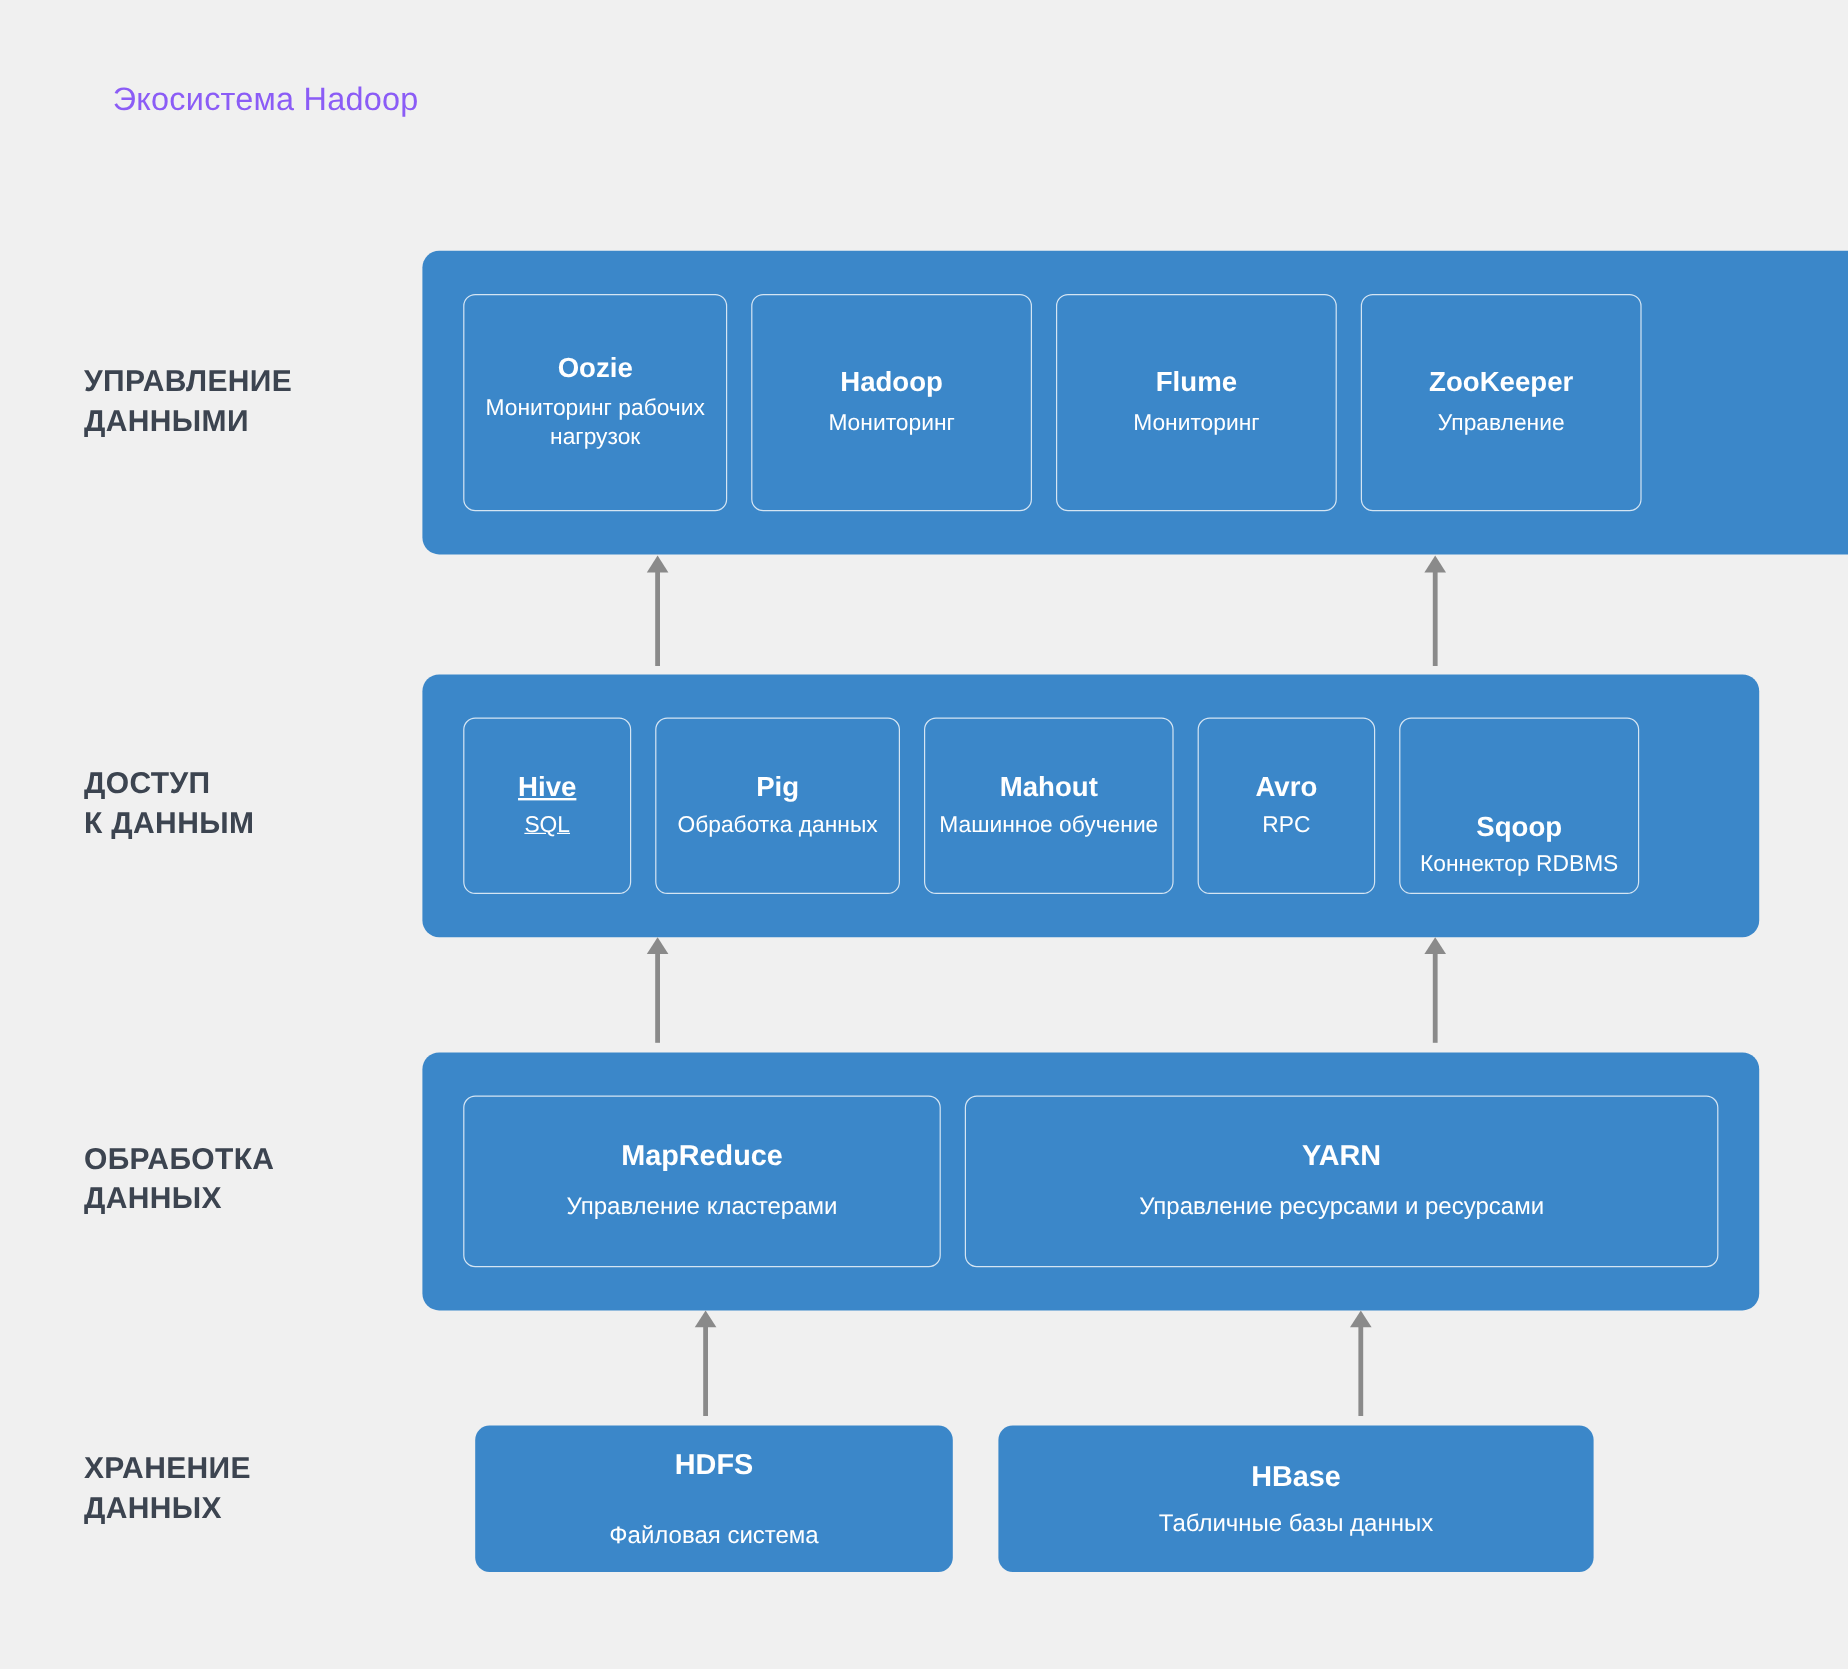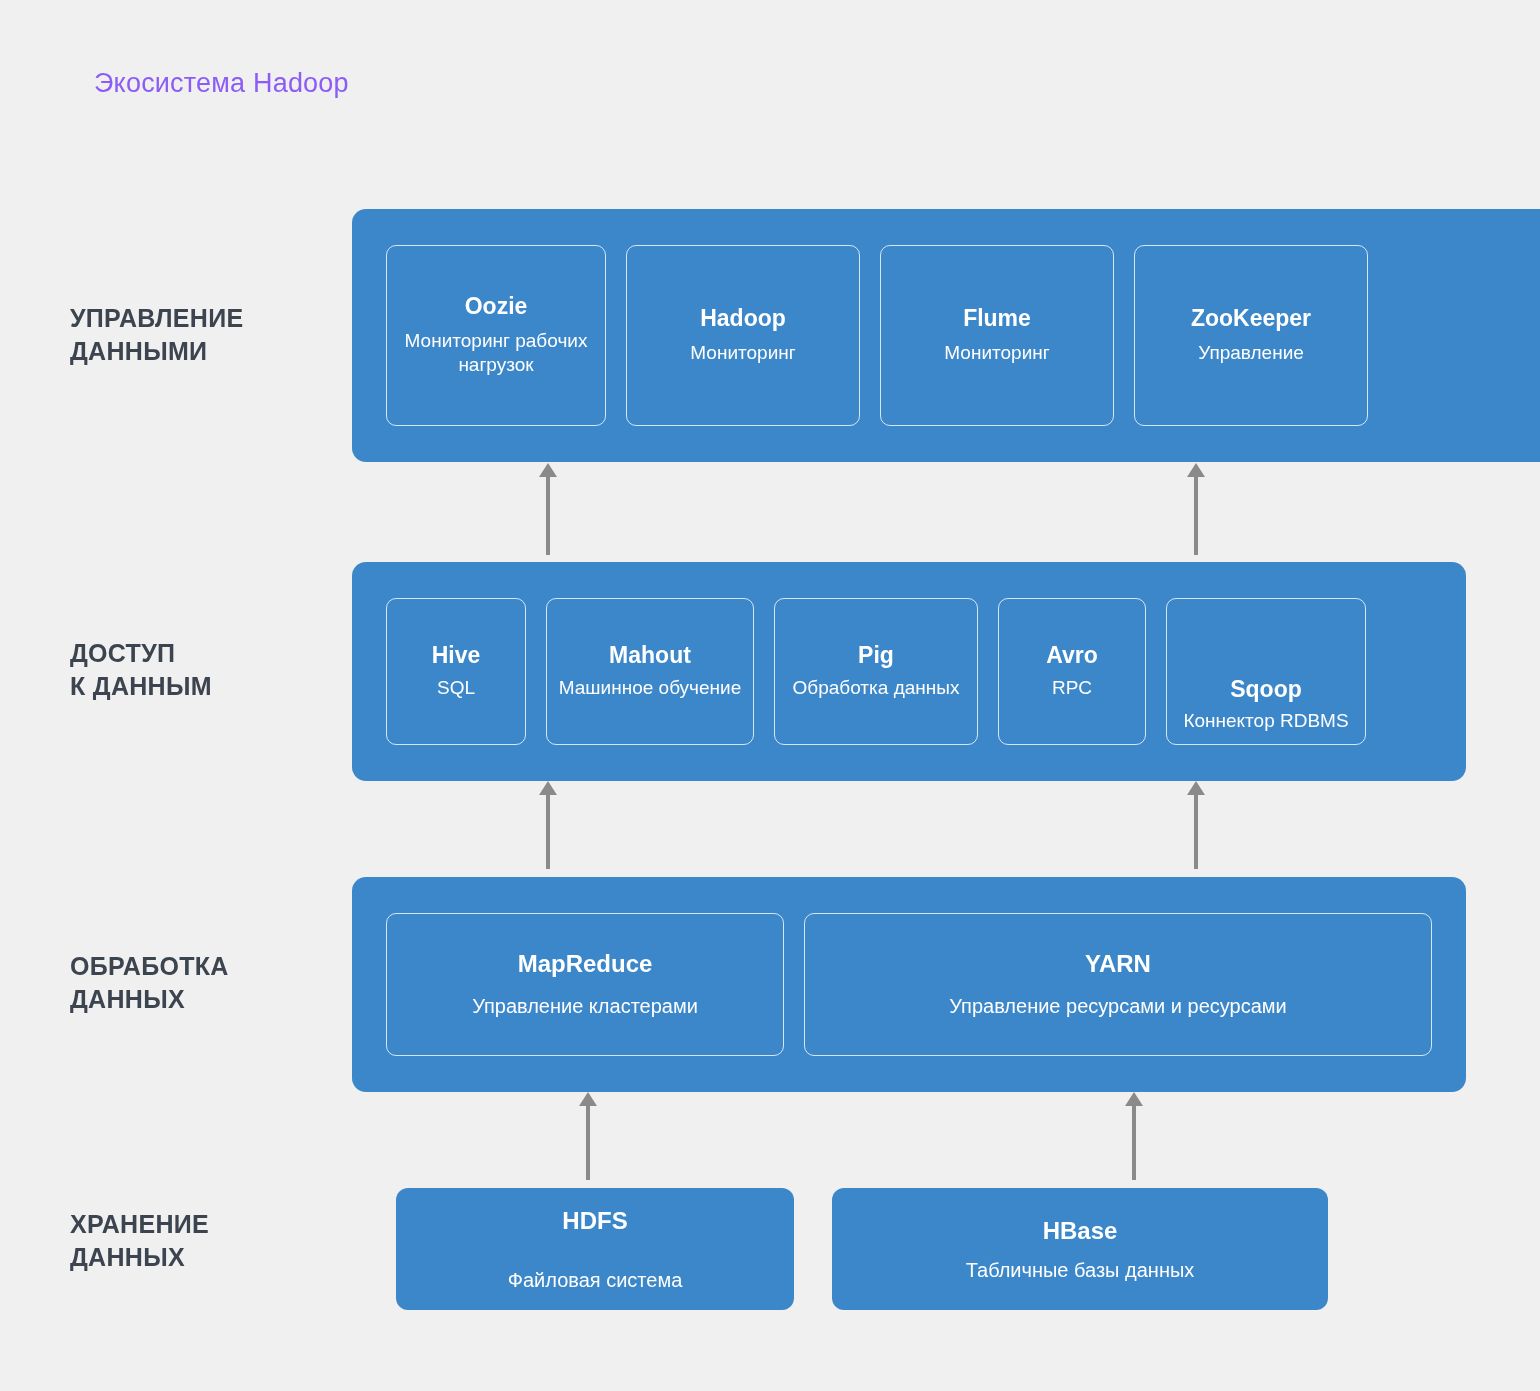--- a/index.html
+++ b/index.html
@@ -97,21 +97,21 @@
   }
 
   
   #card-oozie    { flex: 0 0 220px; }
   #card-chukwa   { flex: 0 0 234px; }
   #card-flume    { flex: 0 0 234px; }
   #card-zookeeper{ flex: 0 0 234px; }
   #band-manage .card .card-title { margin-bottom: 8px; }
 
   
-  #card-hive   { flex: 0 0 140px; }
+  #card-hive   { flex: 0 0 140px; text-decoration: underline; }
   #card-pig    { flex: 0 0 204px; }
   #card-mahout { flex: 0 0 208px; }
   #card-avro   { flex: 0 0 148px; }
   #card-sqoop  { flex: 0 0 200px; justify-content: flex-end; }
 
   
   #card-mapreduce { flex: 0 0 398px; }
   #card-yarn      { flex: 1 1 auto; }
   #band-process .card .card-title { font-size: 24px; margin-bottom: 14px; }
   #band-process .card .card-sub { font-size: 20px; }
@@ -215,27 +215,27 @@
     <div class="card-title">ZooKeeper</div>
     <div class="card-sub">Управление</div>
   </div>
 </div>
 
 <div class="band" id="band-access">
   <div class="card" id="card-hive">
     <div class="card-title">Hive</div>
     <div class="card-sub">SQL</div>
   </div>
+  <div class="card" id="card-pig">
+    <div class="card-title">Pig</div>
+    <div class="card-sub">Обработка данных</div>
+  </div>
   <div class="card" id="card-mahout">
     <div class="card-title">Mahout</div>
     <div class="card-sub">Машинное обучение</div>
-  </div>
-  <div class="card" id="card-pig">
-    <div class="card-title">Pig</div>
-    <div class="card-sub">Обработка данных</div>
   </div>
   <div class="card" id="card-avro">
     <div class="card-title">Avro</div>
     <div class="card-sub">RPC</div>
   </div>
   <div class="card" id="card-sqoop">
     <div class="card-title">Sqoop</div>
     <div class="card-sub">Коннектор RDBMS</div>
   </div>
 </div>

